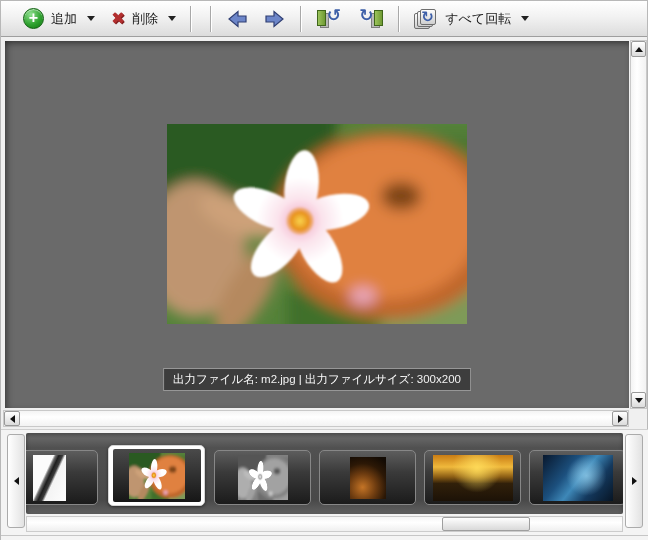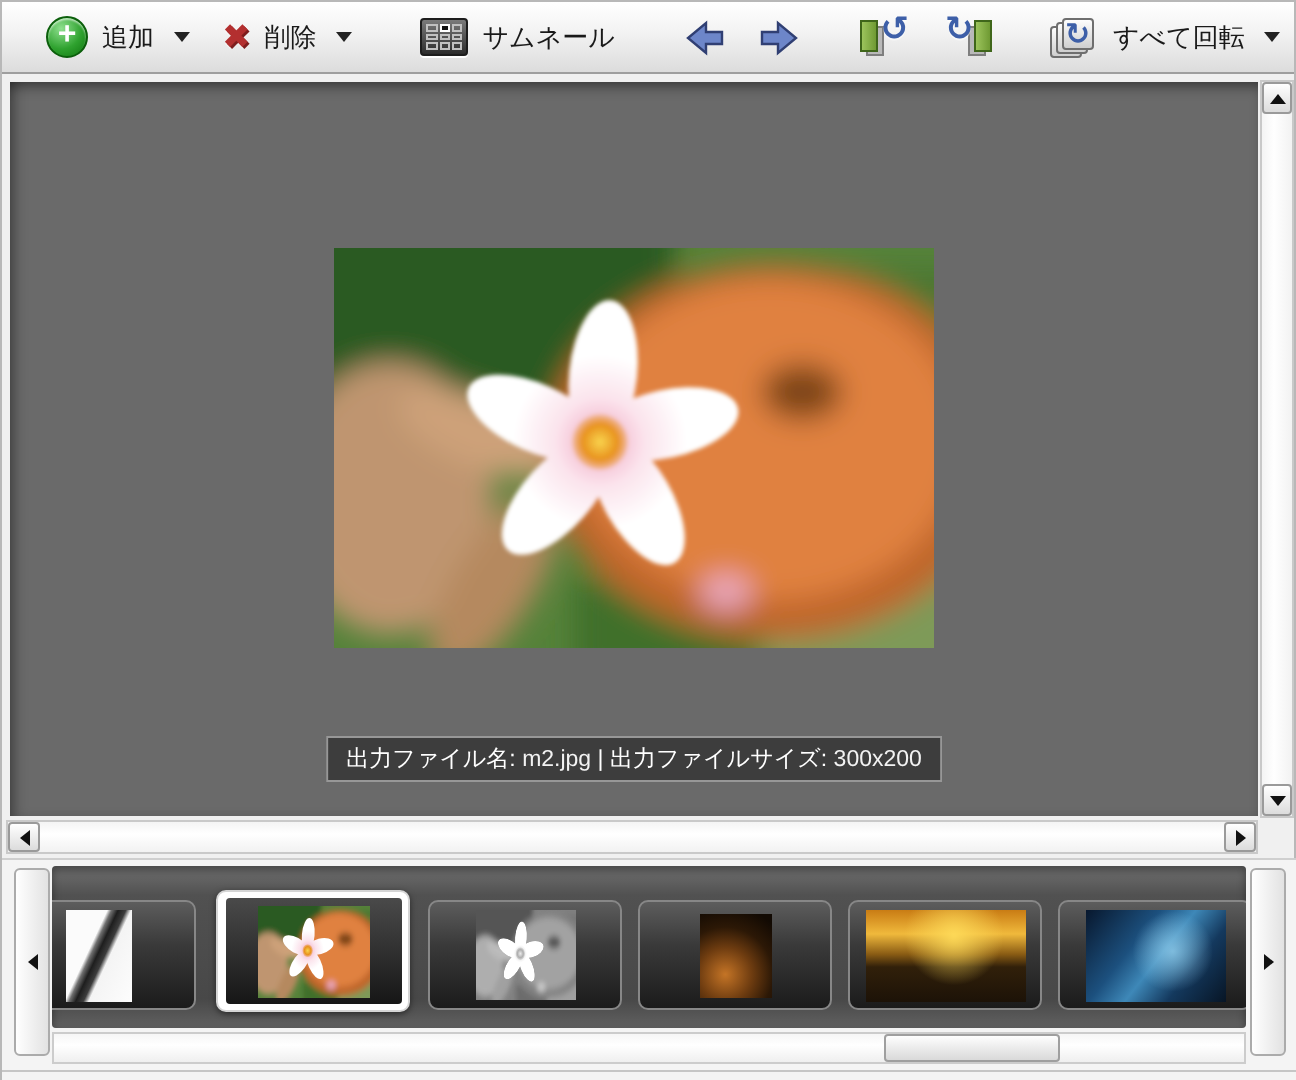--- a/index.html
+++ b/index.html
@@ -116,34 +116,20 @@
       <span class="icon-add">+</span>
       <span class="tlabel">追加</span>
       <span class="drop"></span>
     </div>
     <div class="tbtn">
       <span class="icon-del">✖</span>
       <span class="tlabel">削除</span>
       <span class="drop"></span>
     </div>
     <div class="tsep"></div>
-    <div class="tbtn" style="margin-left:6px;">
-      <span class="icon-grid">
-        <span></span>
-          <span class="hl"></span>
-          <span></span>
-        <span></span>
-          <span></span>
-          <span></span>
-        <span></span>
-          <span></span>
-          <span></span>
-      </span>
-      <span class="tlabel">サムネール</span>
-    </div>
     <div class="tsep" style="margin-left:12px;"></div>
     <div class="tbtn">
       <svg class="navsvg" width="22" height="20" viewBox="0 0 22 20">
         <polygon points="20,7 12,7 12,2.5 3,10 12,17.5 12,13 20,13" fill="#6d86c9" stroke="#303f73" stroke-width="1.2"></polygon>
       </svg>
     </div>
     <div class="tbtn">
       <svg class="navsvg" width="22" height="20" viewBox="0 0 22 20">
         <polygon points="2,7 10,7 10,2.5 19,10 10,17.5 10,13 2,13" fill="#6d86c9" stroke="#303f73" stroke-width="1.2"></polygon>
       </svg>

